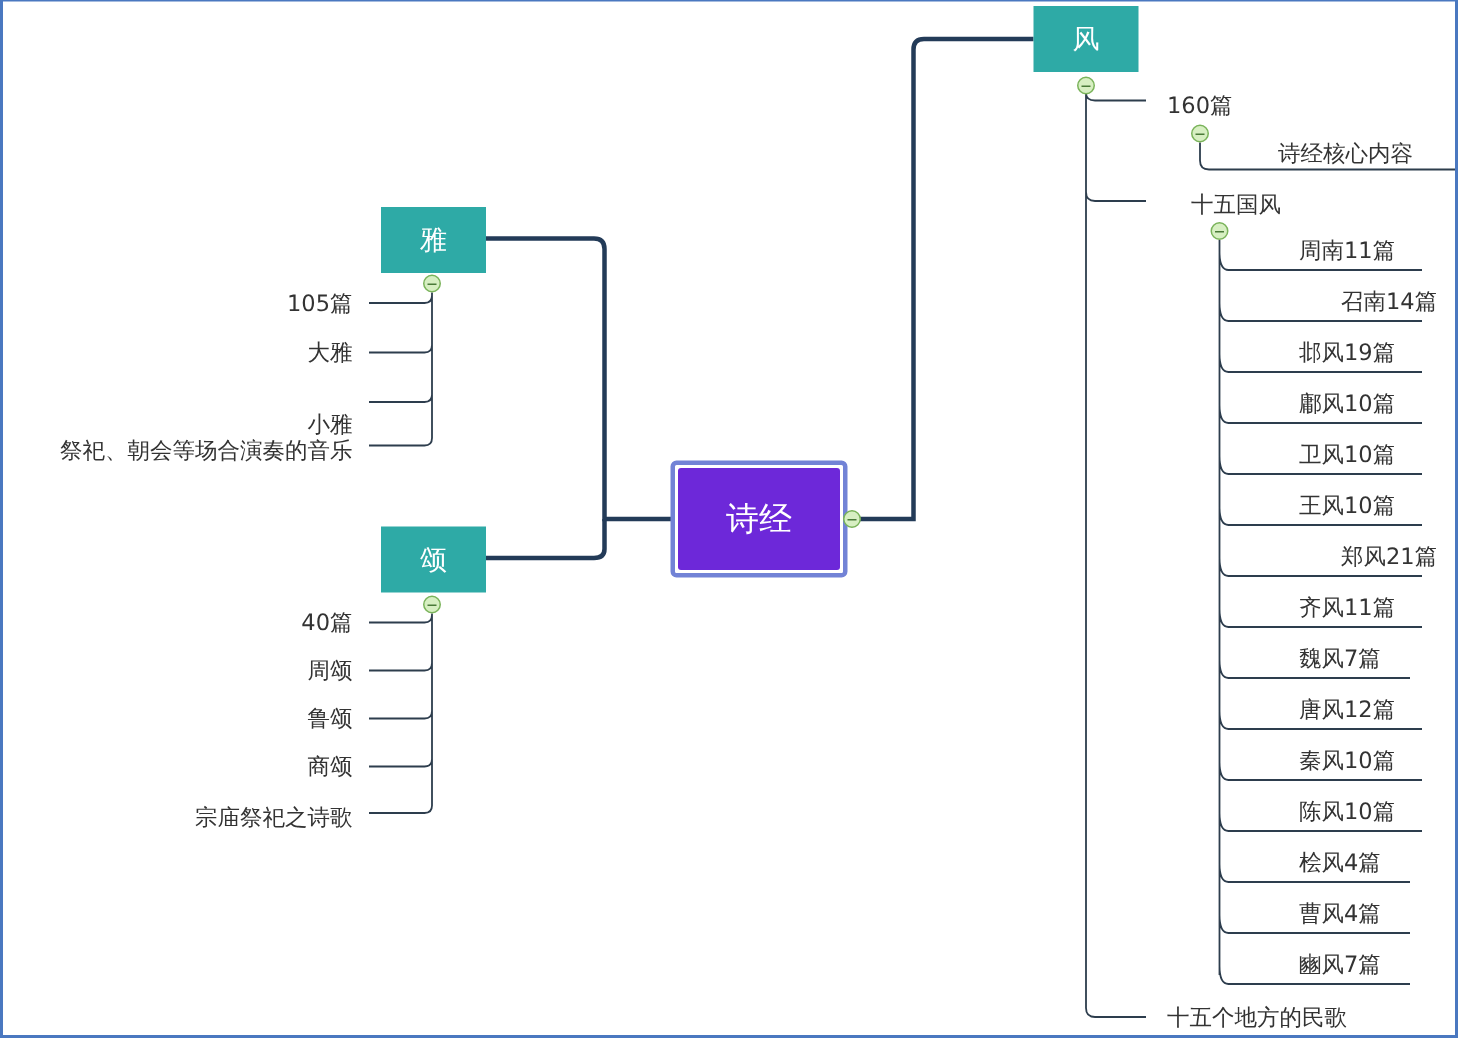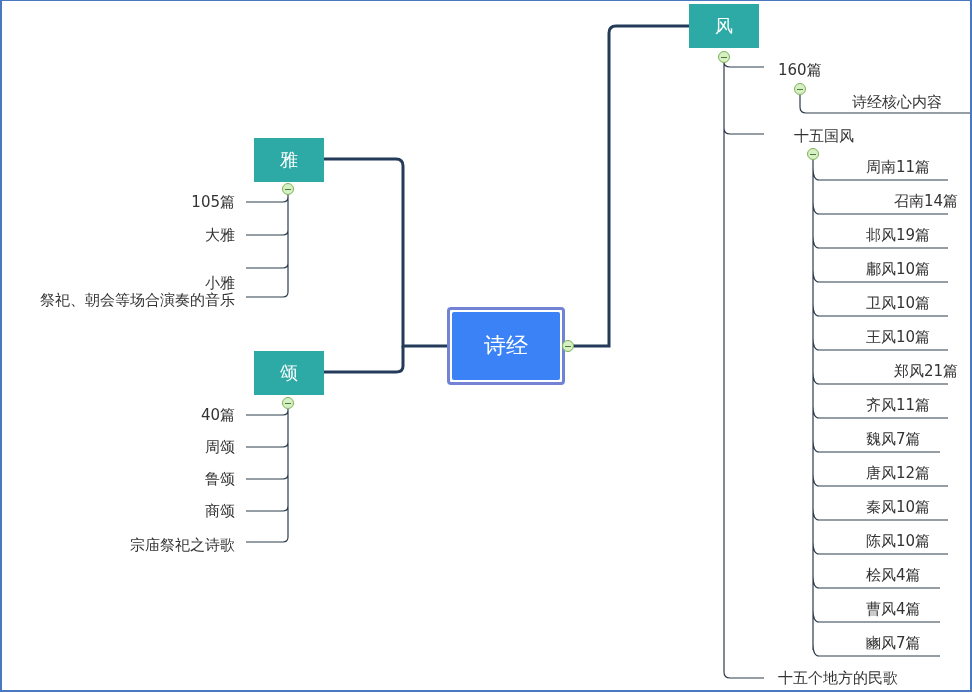--- a/index.html
+++ b/index.html
@@ -3,21 +3,21 @@
 <meta charset="utf-8">
 <style>
   html, body { margin:0; padding:0; }
   body { width:972px; height:693px; position:relative; overflow:hidden; background:#ffffff;
          font-family:"DejaVu Sans","Liberation Sans",sans-serif; color:#333; }
   .frame { position:absolute; left:0; top:0; width:968px; height:689px;
            border:2px solid #4a78c0; border-top:1px solid #4a78c0; border-right:3px solid #4a78c0; box-sizing:content-box; pointer-events:none; }
   svg.links { position:absolute; left:0; top:0; width:972px; height:693px; }
   .node { position:absolute; display:flex; align-items:center; justify-content:center; box-sizing:border-box; }
   .central { left:447px; top:307px; width:118px; height:78px; border:3px solid #7283d6; border-radius:4px; background:#fff; padding:2px; }
-  .central-inner { width:100%; height:100%; background:#3b82f6; color:#fff; font-size:22px; display:flex; align-items:center; justify-content:center; border-radius:2px; }
+  .central-inner { width:100%; height:100%; background:#6d28d9; color:#fff; font-size:22px; display:flex; align-items:center; justify-content:center; border-radius:2px; }
   .main { width:70px; height:44px; background:#2eaaa6; color:#fff; font-size:18px; }
   .label { position:absolute; font-size:15px; color:#333; white-space:nowrap; line-height:20px; }
   .label.right { }
   .toggle { position:absolute; width:12px; height:12px; border-radius:50%; background:#d7efc2; border:1px solid #7ab35a; box-sizing:border-box; }
   .toggle::after { content:""; position:absolute; left:2px; right:2px; top:5px; height:1px; background:#4a7a38; }
 </style>
 </head>
 <body>
 
 <svg class="links" xmlns="http://www.w3.org/2000/svg">

